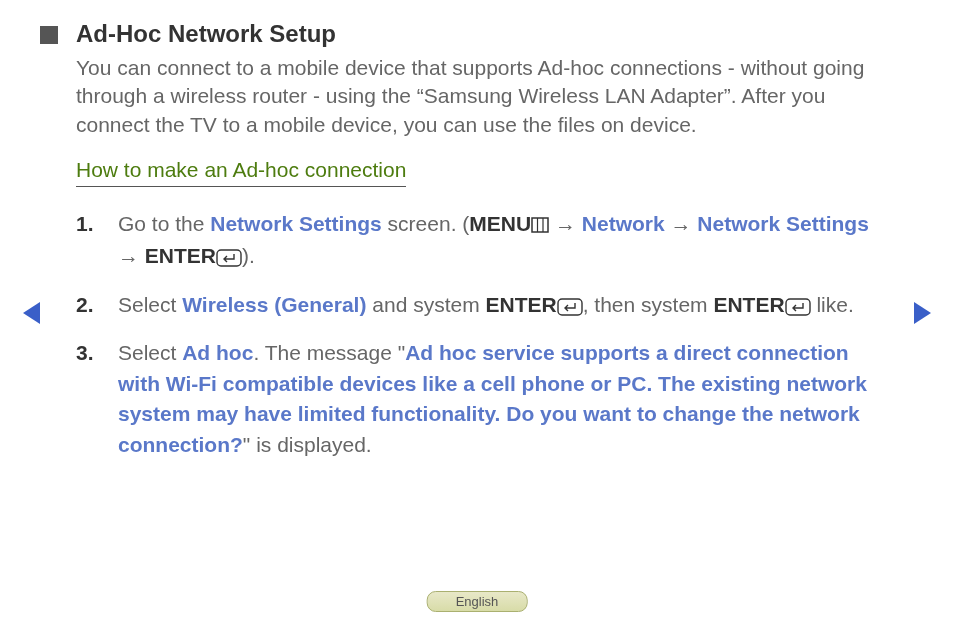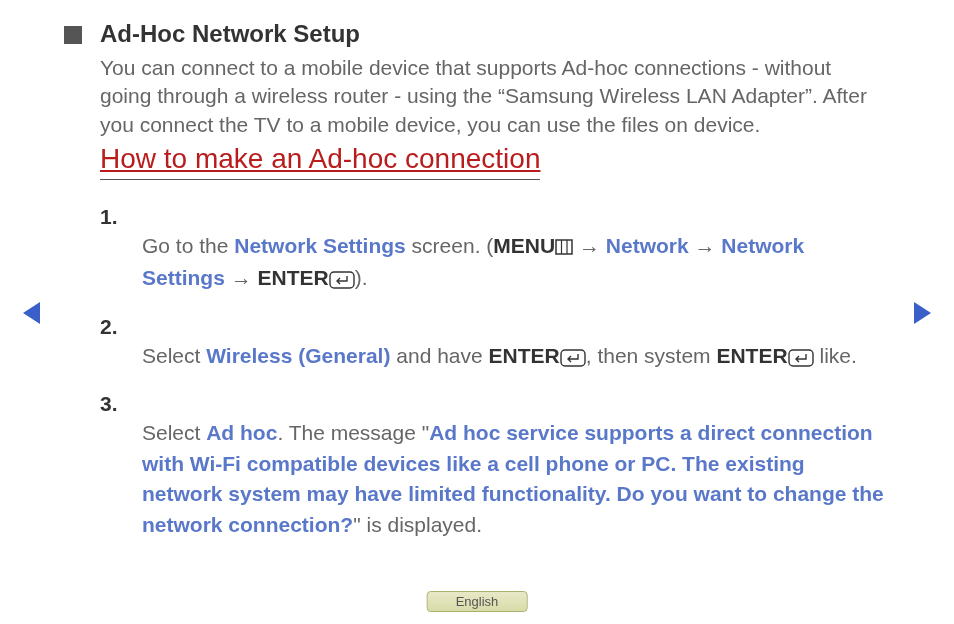--- a/index.html
+++ b/index.html
@@ -9,21 +9,21 @@
     }
     body {
       width: 954px;
       height: 624px;
       font-family: Arial, Helvetica, sans-serif;
       background: #ffffff;
       position: relative;
       color: #555;
     }
     .content {
-      padding: 20px 70px 0 64px;
+      padding: 20px 70px 0 40px;
     }
     .heading-row {
       display: flex;
       align-items: flex-start;
       gap: 18px;
       margin-bottom: 6px;
     }
     .bullet-square {
       width: 18px;
       height: 18px;
@@ -34,52 +34,50 @@
     .heading {
       font-size: 24px;
       font-weight: bold;
       color: #333;
     }
     .intro {
       margin-left: 36px;
       font-size: 21px;
       line-height: 1.35;
       color: #666;
-      margin-bottom: 4px;
+      margin-bottom: 19px;
     }
     .subheading {
       margin-left: 36px;
-      font-size: 28px;
-      color: #b91c1c;
+      font-size: 21px;
+      color: #4d7c0f;
       padding-bottom: 4px;
       border-bottom: 1px solid #555;
       display: inline-block;
       margin-bottom: 22px;
-      text-decoration: underline;
     }
     .steps {
       margin-left: 36px;
     }
     .step {
       display: flex;
       gap: 22px;
       font-size: 21px;
       line-height: 1.45;
       margin-bottom: 14px;
       color: #666;
     }
     .step-num {
       font-weight: bold;
       color: #333;
       flex-shrink: 0;
       min-width: 20px;
     }
     .step-body {
       flex: 1;
-      margin-top: 29px;
     }
     .link {
       color: #5a78c9;
       font-weight: bold;
     }
     .strong {
       font-weight: bold;
       color: #333;
     }
     .arrow {
@@ -116,21 +114,21 @@
       width: 22px;
       height: 26px;
     }
     .lang-badge {
       position: absolute;
       bottom: 12px;
       left: 50%;
       transform: translateX(-50%);
       background: linear-gradient(#e8e8c8, #d8dca8);
       border: 1px solid #aab070;
-      border-radius: 4px;
+      border-radius: 9px;
       padding: 2px 28px;
       font-size: 13px;
       color: #555;
     }
   </style>
 </head>
 <body>
 
 <div class="content">
 
@@ -155,21 +153,21 @@
             </svg></span><span class="arrow"> → </span><span class="link">Network</span><span class="arrow"> → </span><span class="link">Network Settings</span><span class="arrow"> → </span><span class="strong">ENTER</span><span class="icon-enter"><svg viewBox="0 0 26 18">
               <rect x="1" y="1" width="24" height="16" rx="4" fill="none" stroke="#333" stroke-width="1.4"></rect>
               <path d="M 18 5 L 18 10 L 9 10 M 11 7 L 8 10 L 11 13" fill="none" stroke="#333" stroke-width="1.4"></path>
             </svg></span><span>).</span>
       </div>
     </div>
 
     <div class="step">
       <div class="step-num">2.</div>
       <div class="step-body">
-        <span>Select </span><span class="link">Wireless (General)</span><span> and have </span><span class="strong">ENTER</span><span class="icon-enter"><svg viewBox="0 0 26 18">
+        <span>Select </span><span class="link">Wireless (General)</span><span> and system </span><span class="strong">ENTER</span><span class="icon-enter"><svg viewBox="0 0 26 18">
               <rect x="1" y="1" width="24" height="16" rx="4" fill="none" stroke="#333" stroke-width="1.4"></rect>
               <path d="M 18 5 L 18 10 L 9 10 M 11 7 L 8 10 L 11 13" fill="none" stroke="#333" stroke-width="1.4"></path>
             </svg></span><span>, then system </span><span class="strong">ENTER</span><span class="icon-enter"><svg viewBox="0 0 26 18">
               <rect x="1" y="1" width="24" height="16" rx="4" fill="none" stroke="#333" stroke-width="1.4"></rect>
               <path d="M 18 5 L 18 10 L 9 10 M 11 7 L 8 10 L 11 13" fill="none" stroke="#333" stroke-width="1.4"></path>
             </svg></span><span> like.</span>
       </div>
     </div>
 
     <div class="step">

